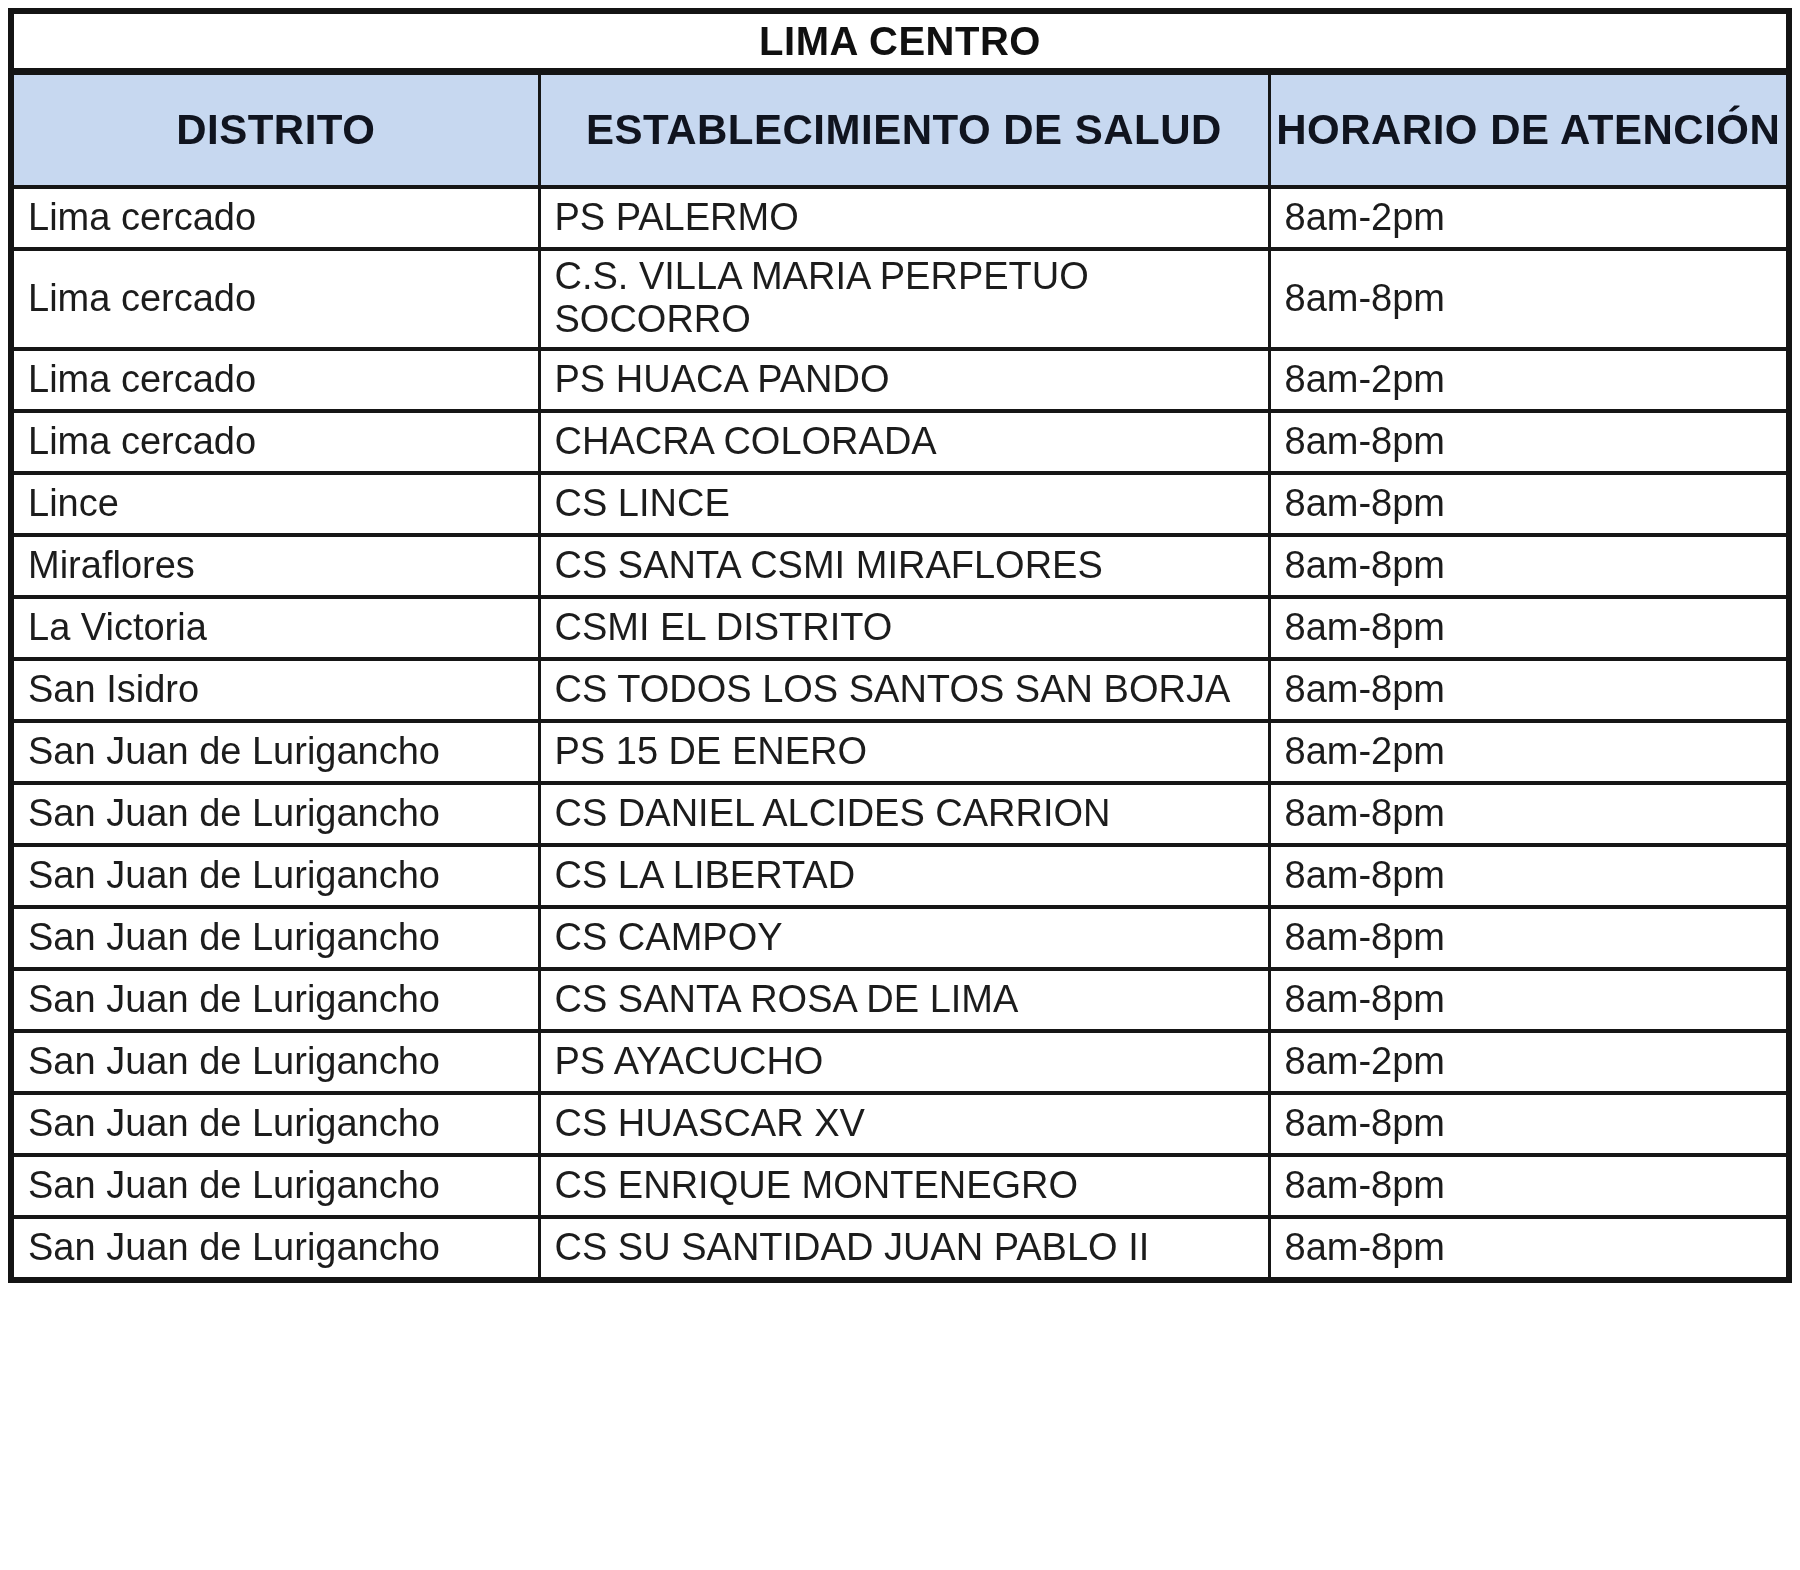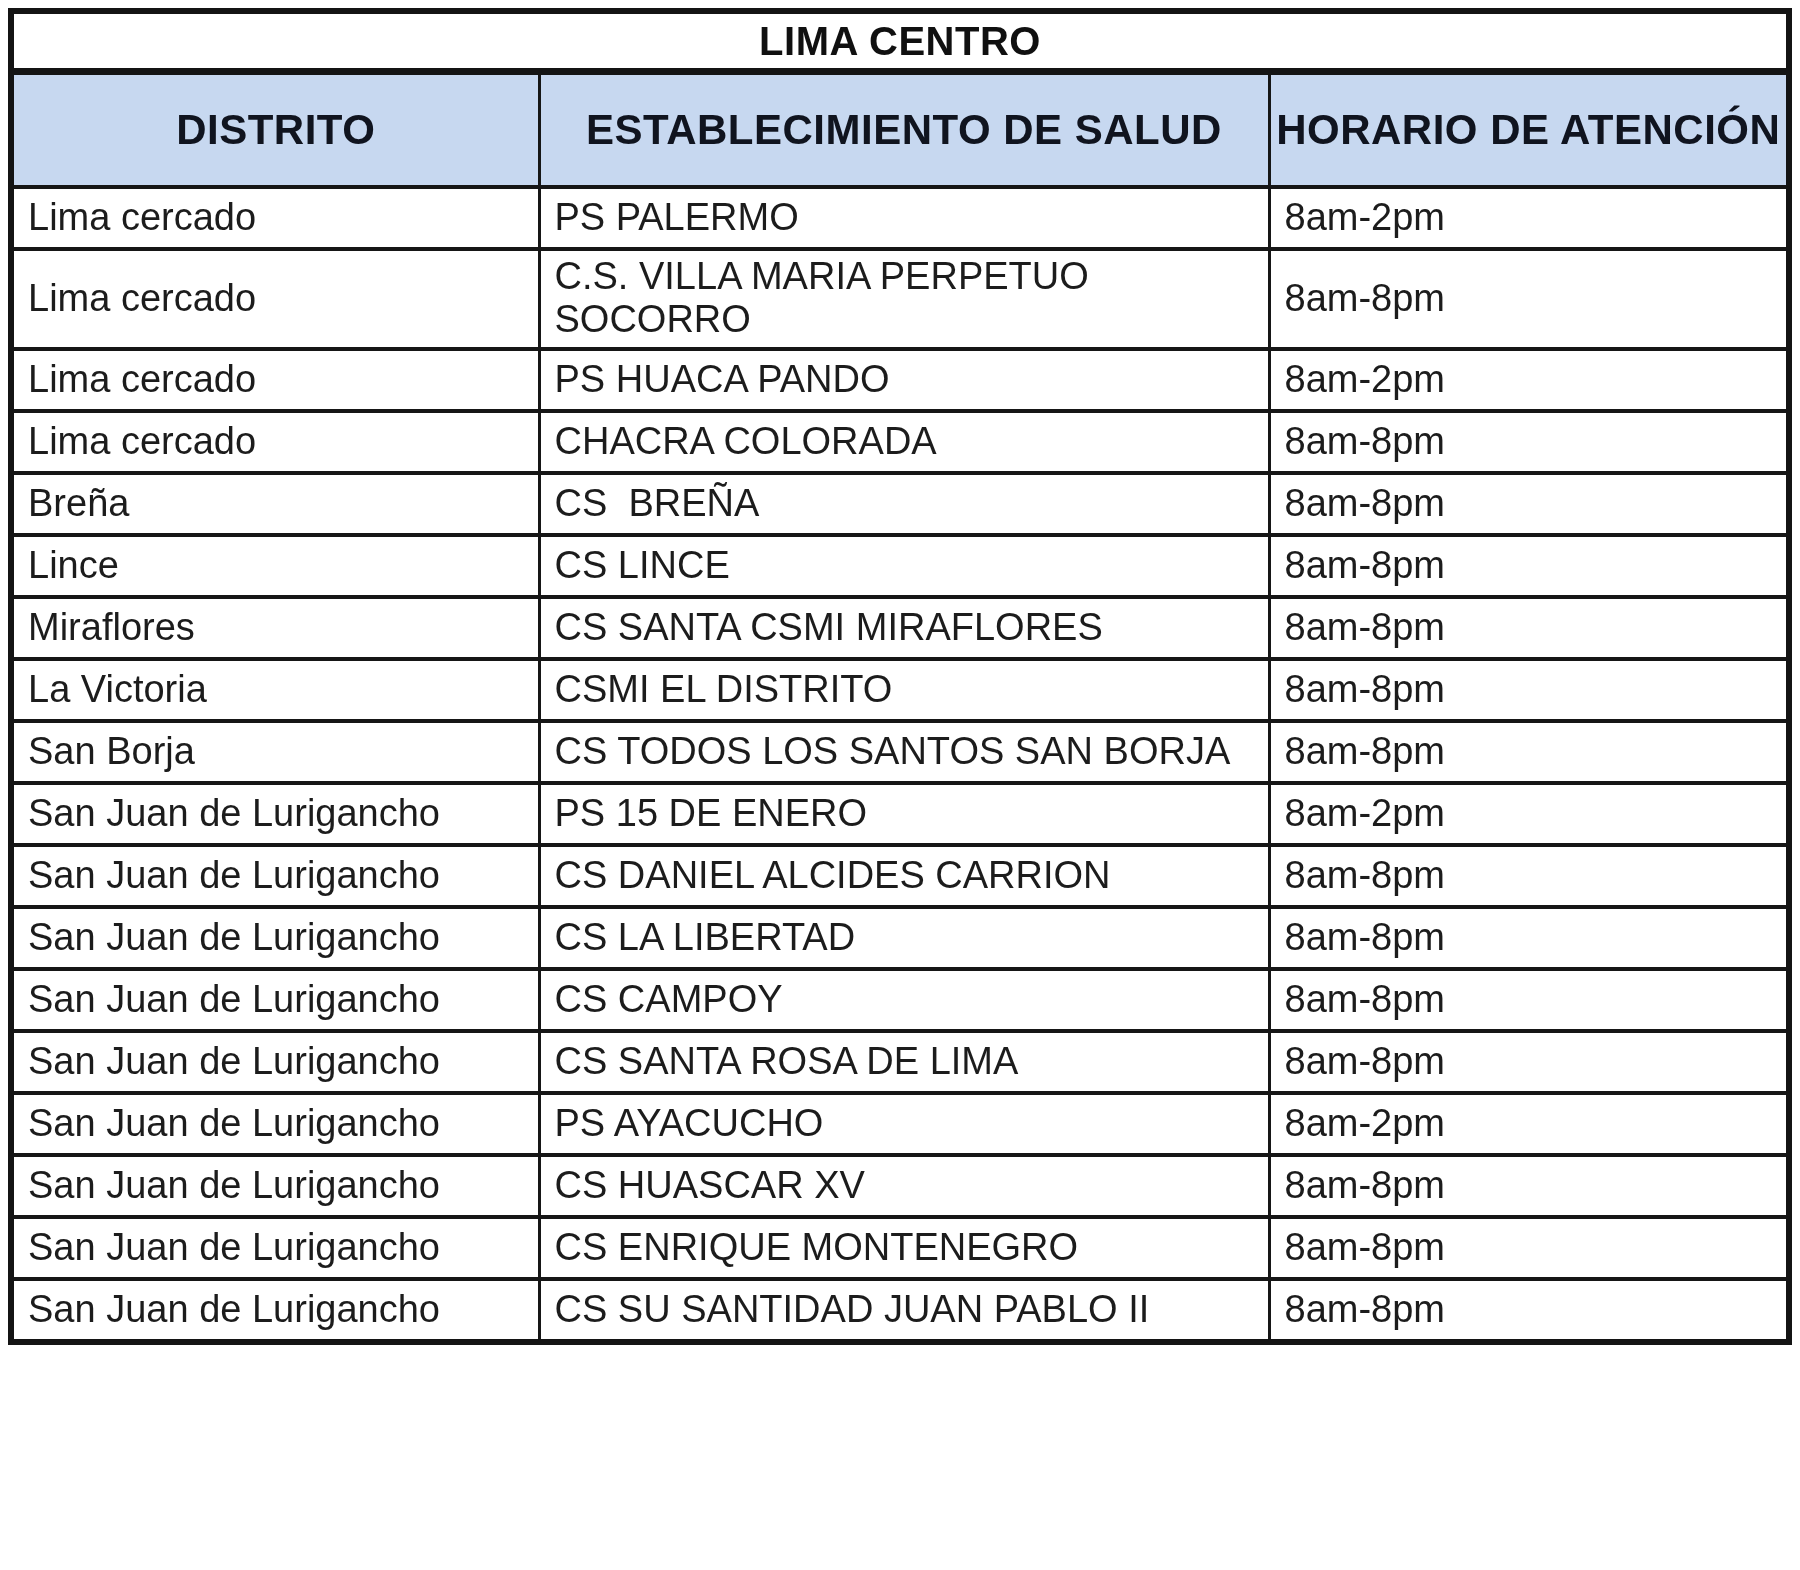--- a/index.html
+++ b/index.html
@@ -108,25 +108,20 @@
     <td>8am-2pm</td>
   </tr>
 
   <tr>
     <td>Lima cercado</td>
     <td>CHACRA COLORADA</td>
     <td>8am-8pm</td>
   </tr>
 
 
-  <tr>
-    <td>Breña</td>
-    <td>CS  BREÑA</td>
-    <td>8am-8pm</td>
-  </tr>
 
 
   <tr>
     <td>Lince</td>
     <td>CS LINCE</td>
     <td>8am-8pm</td>
   </tr>
 
   <tr>
     <td>Miraflores</td>
@@ -135,21 +130,21 @@
   </tr>
 
 
   <tr>
     <td>La Victoria</td>
     <td>CSMI EL DISTRITO</td>
     <td>8am-8pm</td>
   </tr>
 
   <tr>
-    <td>San Borja</td>
+    <td>San Isidro</td>
     <td>CS TODOS LOS SANTOS SAN BORJA</td>
     <td>8am-8pm</td>
   </tr>
 
 
   <tr>
     <td>San Juan de Lurigancho</td>
     <td>PS 15 DE ENERO</td>
     <td>8am-2pm</td>
   </tr>

